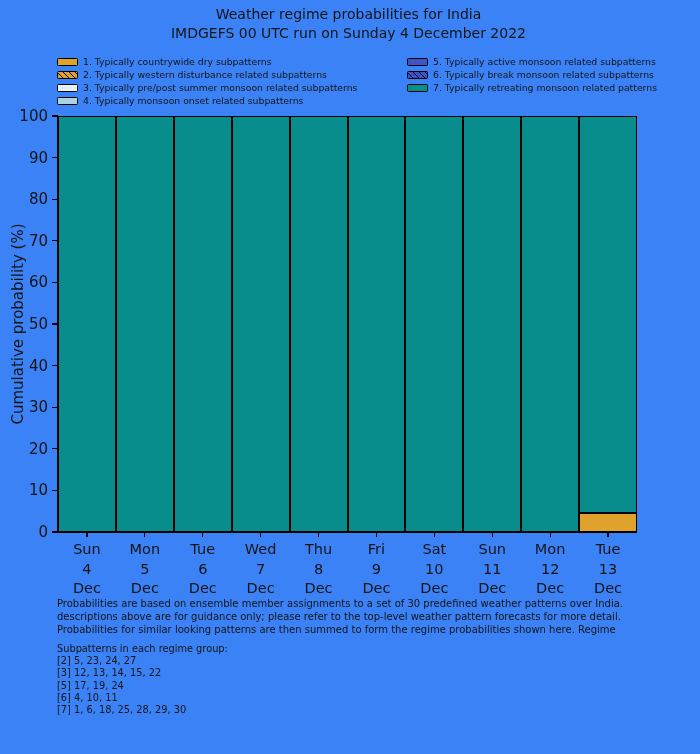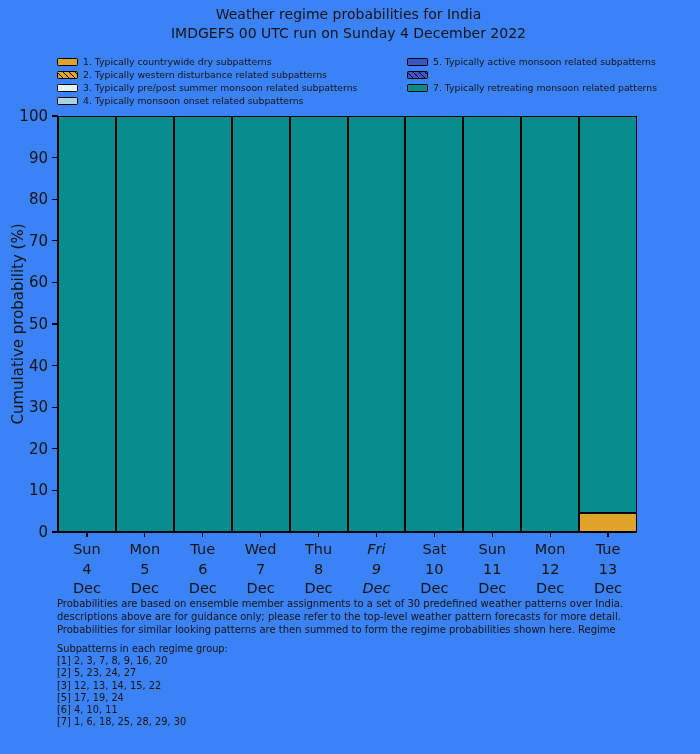--- a/index.html
+++ b/index.html
@@ -96,20 +96,21 @@
         <span class="legend-label">4. Typically monsoon onset related subpatterns</span>
       </div>
     </div>
     <div class="legend-col">
       <div class="legend-item">
         <span class="legend-swatch" style="background-color: rgb(59, 85, 196);"></span>
         <span class="legend-label">5. Typically active monsoon related subpatterns</span>
       </div>
       <div class="legend-item">
         <span class="legend-swatch hatched" style="background-color: rgb(59, 85, 196);"></span>
+        <span class="legend-label">6. Typically break monsoon related subpatterns</span>
       </div>
       <div class="legend-item">
         <span class="legend-swatch" style="background-color: rgb(9, 140, 140);"></span>
         <span class="legend-label">7. Typically retreating monsoon related patterns</span>
       </div>
     </div>
   </div>
 
   <div class="plot-area">
     <div class="ylabel">Cumulative probability (%)</div>
@@ -195,21 +196,21 @@
           <div>7</div>
           <div>Dec</div>
         </div>
         <div class="x-tick-mark" style="left: calc(45% - 0.6px);"></div>
         <div class="x-tick-label" style="left: 45%;">
           <div>Thu</div>
           <div>8</div>
           <div>Dec</div>
         </div>
         <div class="x-tick-mark" style="left: calc(55% - 0.6px);"></div>
-        <div class="x-tick-label" style="left: 55%; font-style: italic;">
+        <div class="x-tick-label" style="left: 55%;">
           <div>Fri</div>
           <div>9</div>
           <div>Dec</div>
         </div>
         <div class="x-tick-mark" style="left: calc(65% - 0.6px);"></div>
         <div class="x-tick-label" style="left: 65%; text-align: center;">
           <div>Sat</div>
           <div>10</div>
           <div>Dec</div>
         </div>
@@ -235,21 +236,20 @@
   </div>
 
   <div class="footnote">
     <div>Probabilities are based on ensemble member assignments to a set of 30 predefined weather patterns over India.</div>
     <div>descriptions above are for guidance only; please refer to the top-level weather pattern forecasts for more detail.</div>
     <div>Probabilities for similar looking patterns are then summed to form the regime probabilities shown here. Regime</div>
   </div>
 
   <div class="subpatterns">
     <div>Subpatterns in each regime group:</div>
-    <div>[1] 2, 3, 7, 8, 9, 16, 20</div>
     <div>[2] 5, 23, 24, 27</div>
     <div>[3] 12, 13, 14, 15, 22</div>
     <div>[5] 17, 19, 24</div>
     <div>[6] 4, 10, 11</div>
     <div>[7] 1, 6, 18, 25, 28, 29, 30</div>
   </div>
 
 </div>
 
 </body></html>

